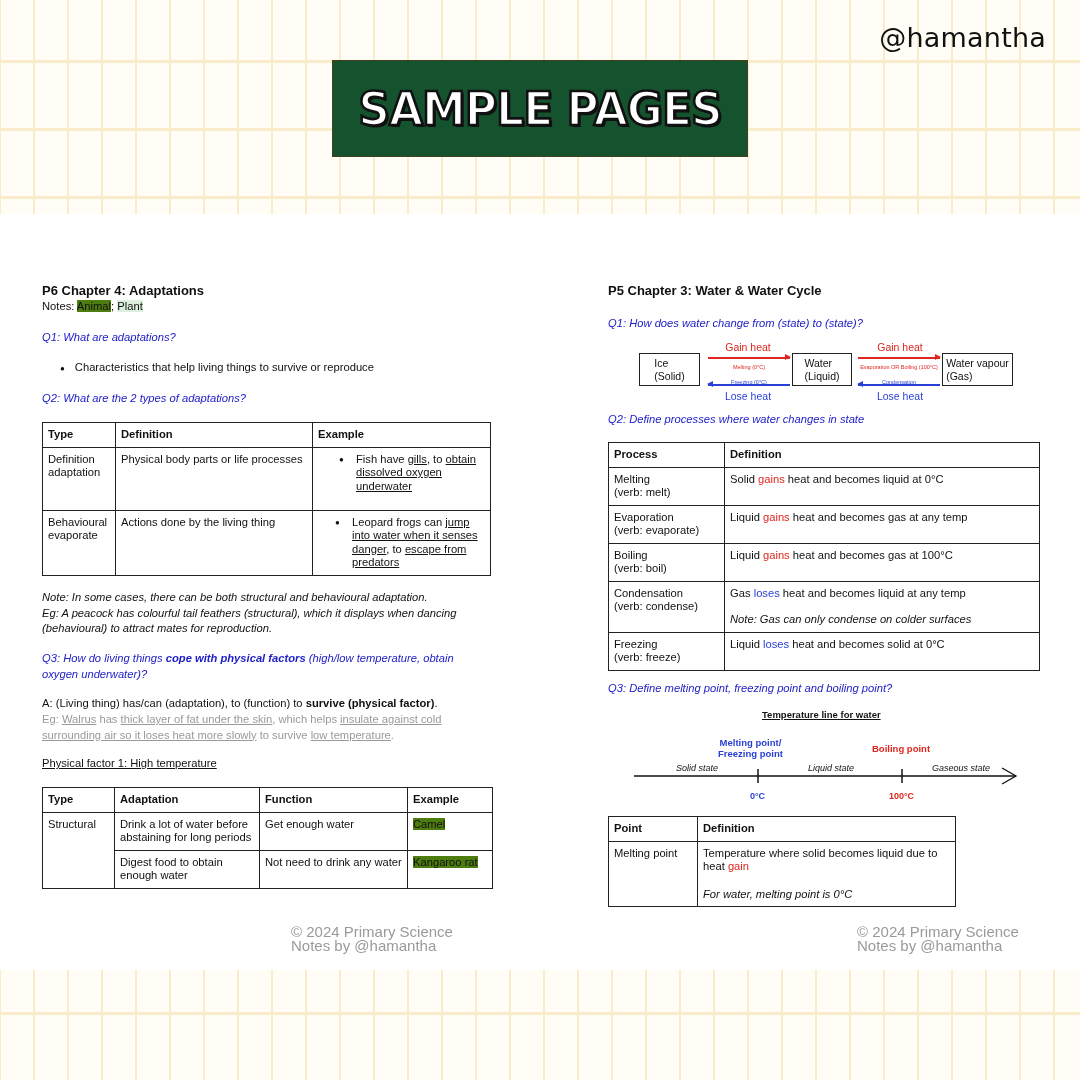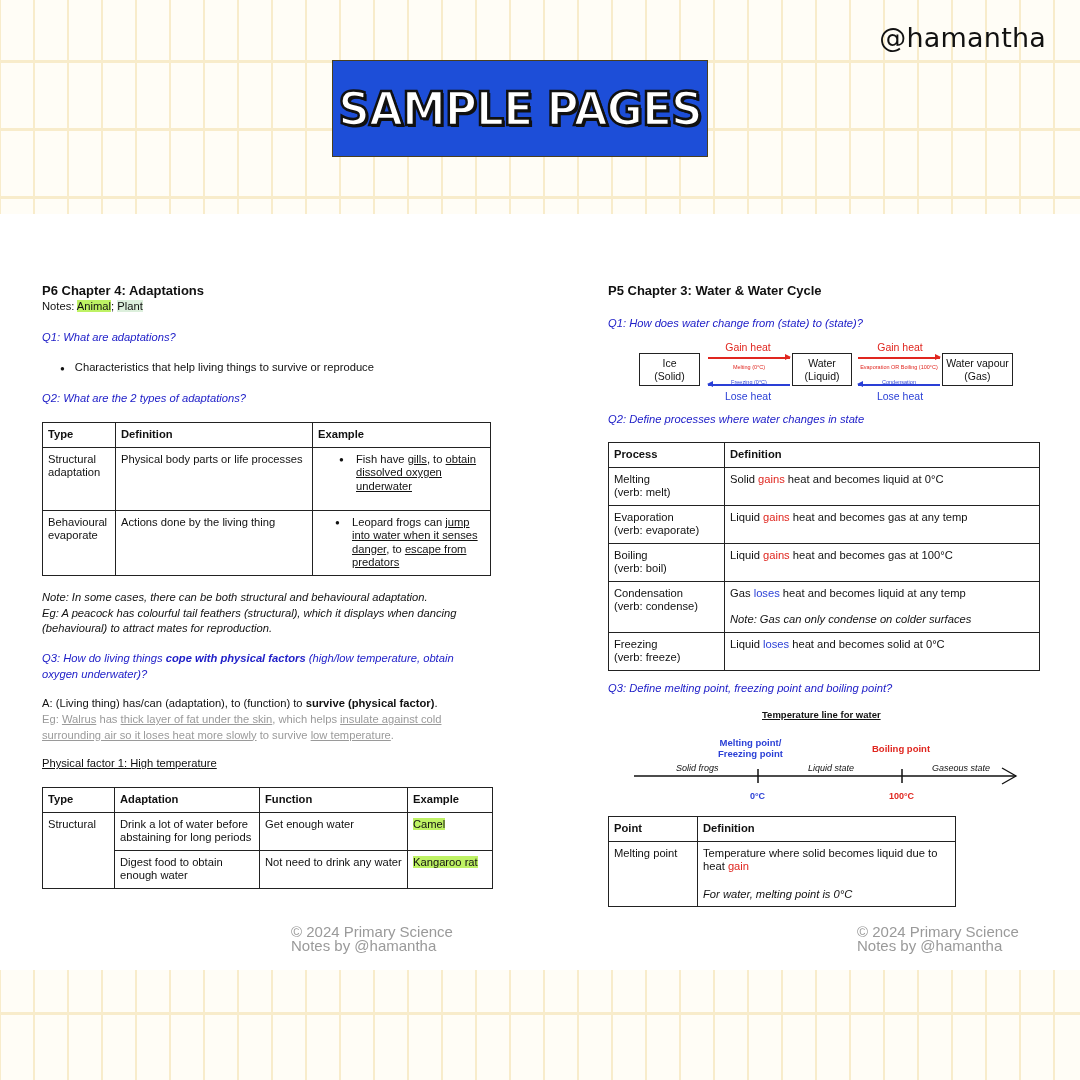--- a/index.html
+++ b/index.html
@@ -14,59 +14,59 @@
       linear-gradient(to bottom, #f8eccb 3px, transparent 3px);
     background-size: 34px 100%, 100% 68px;
     background-position: -1px 0, 0 -8px;
   }
   .handle {
     position: absolute; top: 22px; right: 34px;
     font-family: "DejaVu Sans", sans-serif;
     font-size: 27px; color: #111; letter-spacing: 0.2px;
   }
   .banner {
-    position: absolute; left: 332px; top: 60px; width: 376px; height: 97px;
-    background: #1d4ed8; border: 1.5px solid #4a3f1c;
+    position: absolute; left: 332px; top: 60px; width: 416px; height: 97px;
+    background: #14532d; border: 1.5px solid #4a3f1c;
     display: flex; align-items: center; justify-content: center;
   }
   .banner-text {
     font-family: "DejaVu Sans", sans-serif; font-weight: 900;
     font-size: 44px; letter-spacing: -1px; color: #fff;
     -webkit-text-stroke: 2.5px #111;
     text-shadow: 2px 2px 0 #111;
     transform: scaleY(1.05);
   }
   .sheet {
     position: absolute; left: 0; top: 214px; width: 1080px; height: 756px;
     background: #fff;
   }
   .page { position: absolute; top: 0; font-size: 11.2px; line-height: 13.5px; }
   .page-left { left: 42px; width: 452px; }
   .page-right { left: 608px; width: 440px; }
   .abs { position: absolute; }
   .title { font-weight: bold; font-size: 13px; }
   .q { color: #2020c8; font-style: italic; }
   .q b { font-weight: bold; }
-  .hl-animal { background: #bef264; }
+  .hl-animal { background: #4d7c0f; }
   .hl-plant { background: #dcefdc; }
   .u { text-decoration: underline; }
   .grey { color: #9a9a9a; }
   .red { color: #e0261f; }
   .blue { color: #2a3fd6; }
   table { border-collapse: collapse; position: absolute; font-size: 11.2px; line-height: 13.5px; }
   td, th { border: 1px solid #222; vertical-align: top; padding: 5px 5px; text-align: left; }
   th { font-weight: bold; }
   ul.cell { list-style: none; }
   ul.cell li { position: relative; padding-left: 39px; }
   ul.cell li::before { content: "●"; position: absolute; left: 22px; font-size: 8px; top: 0; }
   .footer { position: absolute; font-size: 15px; color: #9a9a9a; }
   .state-box {
     position: absolute; border: 1px solid #222; background: #fff;
     display: flex; align-items: center; justify-content: center;
-    text-align: center; font-size: 10.5px; line-height: 12.5px;
+    text-align: left; font-size: 10.5px; line-height: 12.5px;
   }
   .arrow { position: absolute; height: 1.5px; }
   .arrow.r { background: #e0261f; }
   .arrow.l { background: #2a3fd6; }
   .arrow.r::after {
     content: ""; position: absolute; right: -1px; top: -3px;
     border-left: 6px solid #e0261f; border-top: 3.5px solid transparent; border-bottom: 3.5px solid transparent;
   }
   .arrow.l::before {
     content: ""; position: absolute; left: -1px; top: -3px;
@@ -97,21 +97,21 @@
     <div class="abs q" style="top:178px;">Q2: What are the 2 types of adaptations?</div>
 
     <table style="top:208px; left:0; width:449px;">
       <tbody>
           <tr>
         <th style="width:73px;">Type</th>
         <th style="width:197px;">Definition</th>
         <th>Example</th>
       </tr>
       <tr style="height:63px;">
-        <td>Structural adaptation</td>
+        <td>Definition adaptation</td>
         <td>Physical body parts or life processes</td>
         <td style="padding-left:4px;">
           <ul class="cell">
                 <li><span>Fish have </span><span class="u">gills</span><span>, to </span><span class="u">obtain dissolved oxygen underwater</span></li>
               </ul>
         </td>
       </tr>
       <tr style="height:64px;">
         <td>Behavioural evaporate</td>
         <td>Actions done by the living thing</td>
@@ -254,21 +254,21 @@
 
     <div class="abs q" style="top:468px;text-align:right;">Q3: Define melting point, freezing point and boiling point?</div>
 
     <div class="abs" style="top:492px; left:0; width:440px; height:100px;">
       <div class="abs u" style="left:154px; top:2px; font-size:9.5px; font-weight:bold;">Temperature line for water</div>
       <div class="abs blue" style="left:110px; top:31px; font-size:9.5px; font-weight:bold; line-height:11px; text-align:center;">
         <div>Melting point/</div>
         <div>Freezing point</div>
       </div>
       <div class="abs red" style="left:264px; top:36px; font-size:9.5px; font-weight:bold;">Boiling point</div>
-      <div class="abs" style="left:68px; top:56px; font-size:9px; font-style:italic;">Solid frogs</div>
+      <div class="abs" style="left:68px; top:56px; font-size:9px; font-style:italic;">Solid state</div>
       <div class="abs" style="left:200px; top:56px; font-size:9px; font-style:italic;">Liquid state</div>
       <div class="abs" style="left:324px; top:56px; font-size:9px; font-style:italic;">Gaseous state</div>
       <svg class="abs" style="left:26px; top:60px;" width="386" height="20">
         <line x1="0" y1="10" x2="382" y2="10" stroke="#111" stroke-width="1.3"></line>
         <polyline points="368,2 382,10 368,18" fill="none" stroke="#111" stroke-width="1.3"></polyline>
         <line x1="124" y1="3" x2="124" y2="17" stroke="#111" stroke-width="1.5"></line>
         <line x1="268" y1="3" x2="268" y2="17" stroke="#111" stroke-width="1.5"></line>
       </svg>
       <div class="abs blue" style="left:142px; top:84px; font-size:9px; font-weight:bold;">0°C</div>
       <div class="abs red" style="left:281px; top:84px; font-size:9px; font-weight:bold;">100°C</div>

